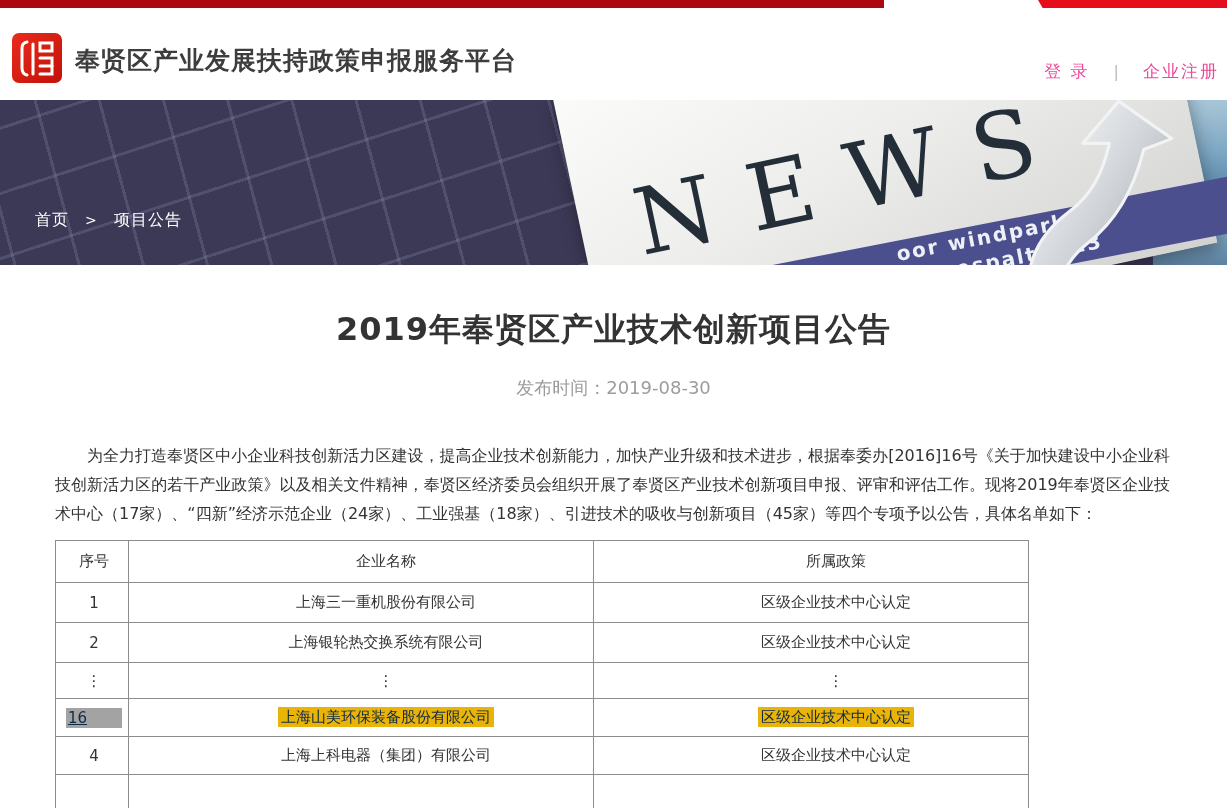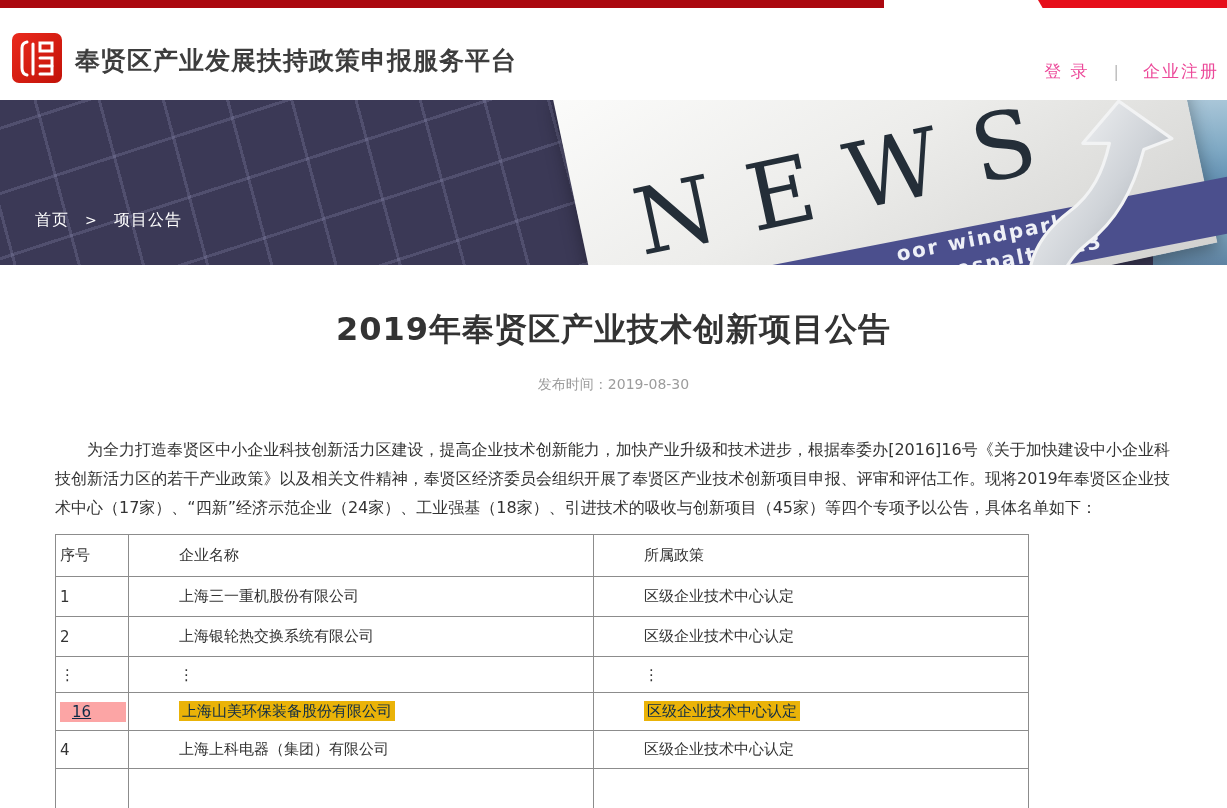--- a/index.html
+++ b/index.html
@@ -74,48 +74,48 @@
   .banner-arrow { position: absolute; right: 42px; top: -2px; width: 170px; height: 250px; }
   .breadcrumb {
     position: absolute; left: 35px; top: 110px;
     font-size: 16px; color: #ffffff; letter-spacing: 1px;
   }
   .breadcrumb a { color: #ffffff; text-decoration: none; cursor: pointer; }
   .breadcrumb .sep { margin: 0 10px; font-size: 14px; }
 
   
   .article-title { margin-top: 308px; text-align: center; font-size: 32px; font-weight: bold; color: #333; letter-spacing: 1px; }
-  .publish-date { margin-top: 24px; text-align: center; font-size: 14px; color: #9c9c9c; }
+  .publish-date { margin-top: 24px; text-align: center; font-size: 18px; color: #9c9c9c; }
   .article-body {
     margin: 41px 57px 0 55px;
     font-size: 16px; line-height: 29px; color: #333;
     text-align: justify; text-indent: 2em;
   }
 
   
   table.list {
     margin: 12px 0 0 55px; width: 973px;
     border-collapse: collapse; table-layout: fixed;
     border: 1px solid #4a4a4a;
     font-size: 15px; color: #333;
   }
   table.list col.c1 { width: 73px; }
   table.list col.c2 { width: 465px; }
   table.list col.c3 { width: 435px; }
   table.list th, table.list td {
-    border: 1px solid #8c8c8c; font-weight: normal; text-align: left;
+    border: 1px solid #8c8c8c; font-weight: normal; text-align: center;
     padding-left: 50px; overflow: hidden; white-space: nowrap;
   }
   table.list th:first-child, table.list td:first-child { padding-left: 4px; }
   tr.h-head  { height: 42px; }
   tr.h-40 { height: 40px; }
   tr.h-38 { height: 38px; }
   tr.h-36 { height: 36px; }
   .hl { background: #eab308; color: #0e2b46; padding: 1px 3px; }
-  .hl-no { background: #fca5a5; color: #0e2b46; padding: 1px 35px 1px 12px; text-decoration: underline; }
+  .hl-no { background: #a3a3a3; color: #0e2b46; padding: 1px 35px 1px 2px; text-decoration: underline; }
 </style>
 </head>
 <body>
 
 <div class="topbar">
   <div class="topbar-line"></div>
   <div class="tab tab-gray">
     <span>关于本平台</span>
   </div>
   <div class="tab tab-red">

